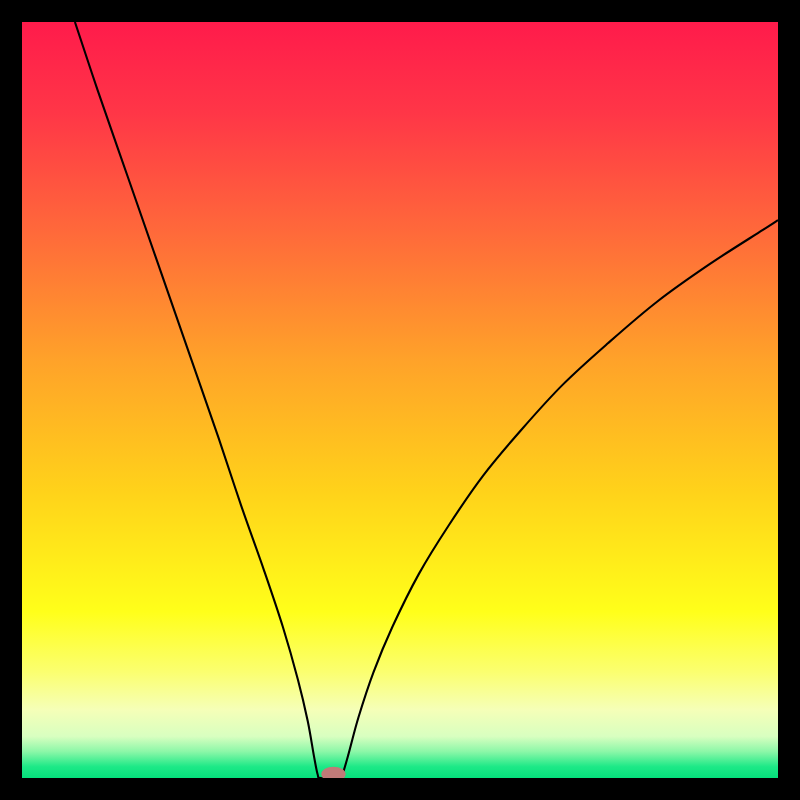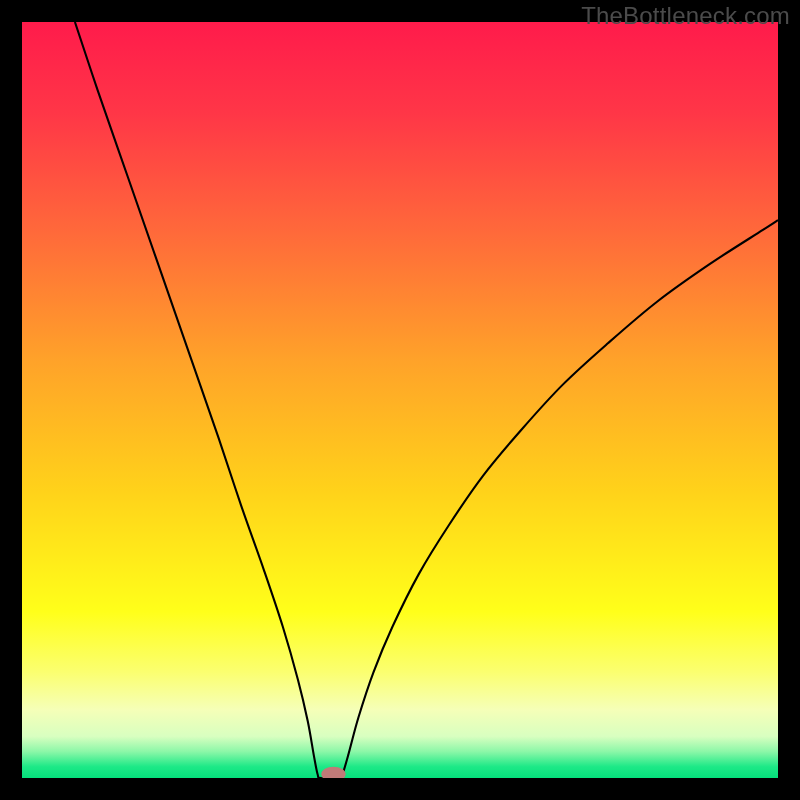--- a/index.html
+++ b/index.html
@@ -59,14 +59,13 @@
             <stop offset="96.50%" stop-color="#8cf7a8"></stop>
             <stop offset="98.50%" stop-color="#1de987"></stop>
             <stop offset="100.00%" stop-color="#05e07c"></stop>
           </linearGradient>
       </defs>
       <rect id="bg-rect" x="0" y="0" width="756" height="756" fill="url(#bg-grad)"></rect>
       <path id="curve-path" fill="none" stroke="#000000" stroke-width="2.1" d="M 52.92 0.00 C 56.70 11.34, 66.78 42.21, 75.60 68.04 C 84.42 93.87, 95.76 126.00, 105.84 154.98 C 115.92 183.96, 126.00 212.94, 136.08 241.92 C 146.16 270.90, 156.24 299.88, 166.32 328.86 C 176.40 357.84, 187.74 389.97, 196.56 415.80 C 205.38 441.63, 211.68 461.79, 219.24 483.84 C 226.80 505.89, 234.99 527.94, 241.92 548.10 C 248.85 568.26, 255.15 586.53, 260.82 604.80 C 266.49 623.07, 271.78 641.97, 275.94 657.72 C 280.10 673.47, 283.12 686.70, 285.77 699.30 C 288.41 711.90, 290.18 724.50, 291.82 733.32 C 293.45 742.14, 294.46 748.44, 295.60 752.22 C 296.73 756.00, 294.97 755.37, 298.62 756.00 C 302.27 756.63, 313.87 756.63, 317.52 756.00 C 321.17 755.37, 319.03 756.25, 320.54 752.22 C 322.06 748.19, 323.95 741.26, 326.59 731.81 C 329.24 722.36, 332.26 709.13, 336.42 695.52 C 340.58 681.91, 345.87 665.28, 351.54 650.16 C 357.21 635.04, 362.88 621.18, 370.44 604.80 C 378.00 588.42, 387.45 568.89, 396.90 551.88 C 406.35 534.87, 416.43 519.12, 427.14 502.74 C 437.85 486.36, 449.19 469.35, 461.16 453.60 C 473.13 437.85, 485.73 423.36, 498.96 408.24 C 512.19 393.12, 526.05 377.37, 540.54 362.88 C 555.03 348.39, 570.15 335.16, 585.90 321.30 C 601.65 307.44, 618.03 292.95, 635.04 279.72 C 652.05 266.49, 670.32 253.89, 687.96 241.92 C 705.60 229.95, 729.54 215.21, 740.88 207.90 C 752.22 200.59, 753.48 199.71, 756.00 198.07"></path>
       <ellipse id="marker-dot" cx="311.47" cy="752.22" rx="12.10" ry="7.56" fill="#c07a78"></ellipse>
     </svg>
   </div>
-  <div class="watermark">TheBottleneck.com</div>
 </div>
 
 </body></html>

